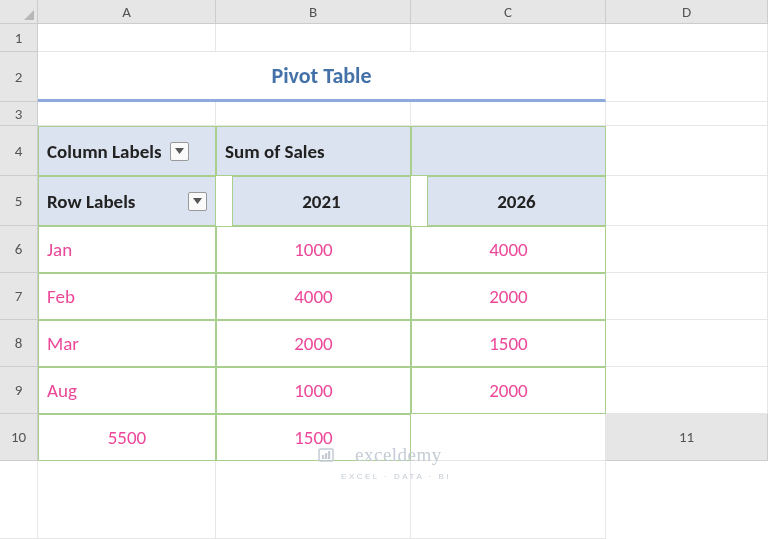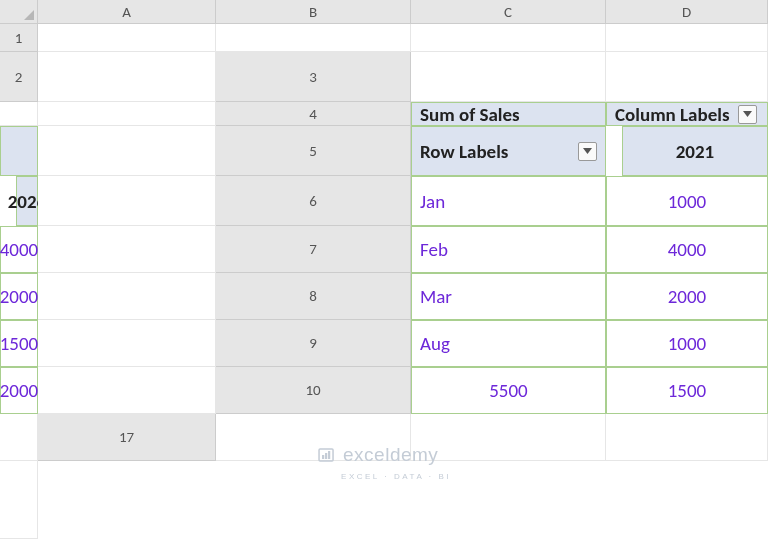--- a/index.html
+++ b/index.html
@@ -73,21 +73,21 @@
     background: #dce3f0;
     border: 1px solid #a9cf8f;
     font-weight: bold;
     font-size: 19px;
     color: #222;
   }
   .pivot-body {
     border: 1px solid #a9cf8f;
     background: #fff;
     font-size: 19px;
-    color: #6d28d9;
+    color: #ec4899;
   }
   .pivot-body.cen { justify-content: center; }
   .pivot-hdr.cen { justify-content: center; margin-left: 16px; }
   .drop {
     margin-left: 8px;
     width: 19px;
     height: 19px;
     background: #fafafa;
     border: 1px solid #999;
     border-radius: 2px;
@@ -105,21 +105,22 @@
     font-family: Arial, sans-serif;
     text-align: center;
     pointer-events: none;
     line-height: 1;
   }
   .watermark .wm-main {
     font-size: 19px;
     letter-spacing: 0.5px;
     display: flex;
     align-items: center;
-    gap: 8px;
+    gap: 20px;
+    font-family: Liberation Serif, serif;
   }
   .watermark .wm-sub {
     font-size: 8px;
     letter-spacing: 2.5px;
     margin-top: 9px;
     margin-left: 24px;
   }
 </style>
 </head>
 <body>
@@ -131,38 +132,39 @@
   <div class="hdr">C</div>
   <div class="hdr">D</div>
 
   <div class="rowhdr">1</div>
   <div class="cell"></div>
   <div class="cell"></div>
   <div class="cell"></div>
   <div class="cell"></div>
 
   <div class="rowhdr">2</div>
+  <div class="cell title" style="grid-column: 2 / span 3;">Pivot Table</div>
   <div class="cell"></div>
 
   <div class="rowhdr">3</div>
   <div class="cell"></div>
   <div class="cell"></div>
   <div class="cell"></div>
   <div class="cell"></div>
 
   <div class="rowhdr">4</div>
-  <div class="cell pivot-hdr">Sum of Sales</div>
   <div class="cell pivot-hdr">
     <span>Column Labels</span>
     <span class="drop">
       <svg width="9" height="6" viewBox="0 0 9 6">
           <path d="M0 0 L9 0 L4.5 6 Z" fill="#555"></path>
         </svg>
     </span>
   </div>
+  <div class="cell pivot-hdr">Sum of Sales</div>
   <div class="cell pivot-hdr"></div>
   <div class="cell"></div>
 
   <div class="rowhdr">5</div>
   <div class="cell pivot-hdr">
     <span>Row Labels</span>
     <span class="drop" style="margin-left:auto;">
       <svg width="9" height="6" viewBox="0 0 9 6">
           <path d="M0 0 L9 0 L4.5 6 Z" fill="#555"></path>
         </svg>
@@ -194,21 +196,21 @@
   <div class="cell pivot-body">Aug</div>
   <div class="cell pivot-body cen">1000</div>
   <div class="cell pivot-body cen">2000</div>
   <div class="cell"></div>
 
   <div class="rowhdr">10</div>
   <div class="cell pivot-body cen">5500</div>
   <div class="cell pivot-body cen">1500</div>
   <div class="cell"></div>
 
-  <div class="rowhdr">17</div>
+  <div class="rowhdr">11</div>
   <div class="cell"></div>
   <div class="cell"></div>
   <div class="cell"></div>
   <div class="cell"></div>
 </div>
 
 <div class="watermark">
   <div class="wm-main">
     <svg width="18" height="18" viewBox="0 0 18 18">
       <rect x="2" y="3" width="14" height="12" rx="1" fill="none" stroke="#c4ccd6" stroke-width="1.5"></rect>

